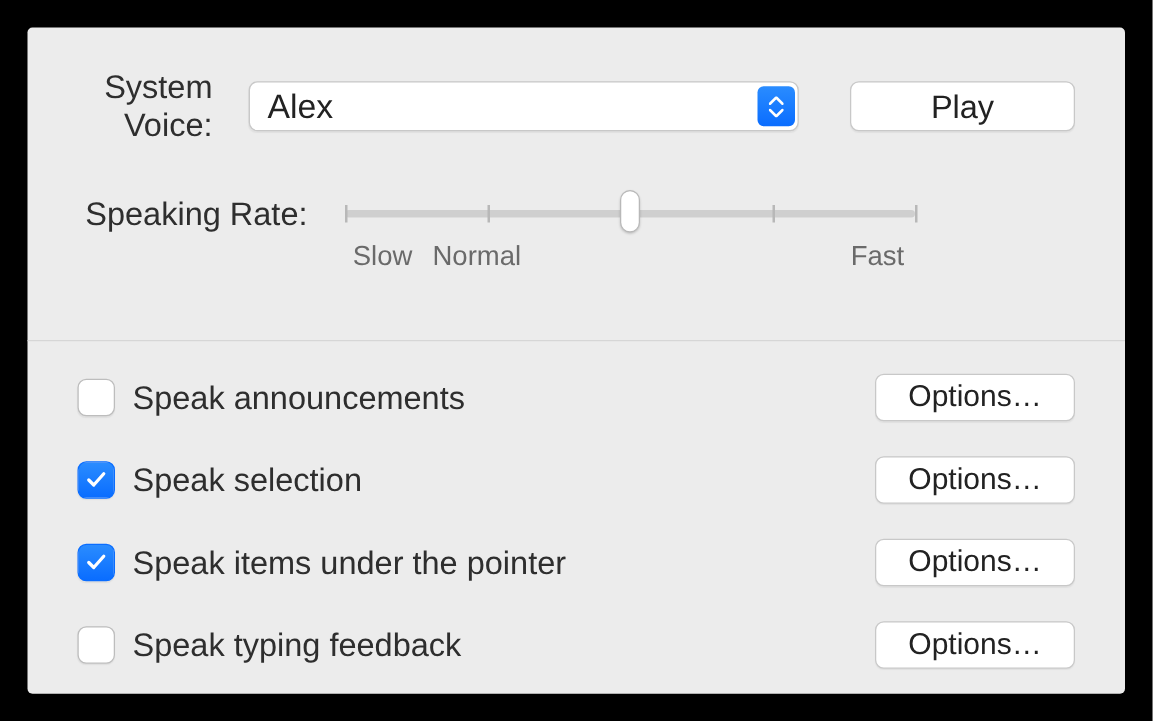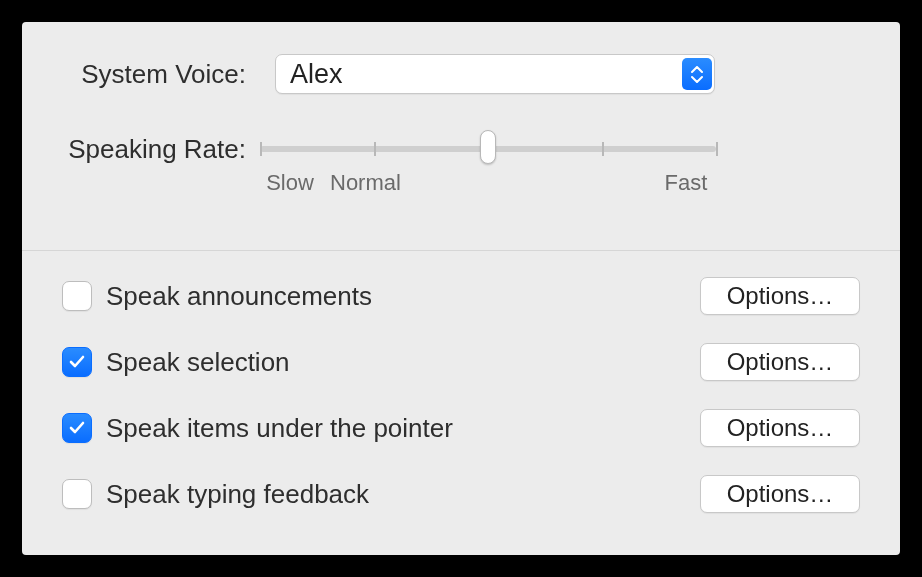--- a/index.html
+++ b/index.html
@@ -76,21 +76,21 @@
     display: flex;
     align-items: center;
     justify-content: center;
     box-shadow: 0 1px 1px rgba(0,0,0,0.05);
     margin-left: 12px;
   }
   .row-rate {
     display: flex;
     align-items: flex-start;
     margin-top: 40px;
-    gap: 4px;
+    gap: 20px;
   }
   .label-rate {
     font-size: 26px;
     color: #2e2e2e;
     text-align: right;
     width: 184px;
     padding-top: 0;
   }
   .slider-wrap {
     flex: 0 0 476px;
@@ -196,20 +196,23 @@
       <div class="popup-button">
         <span class="value">Alex</span>
         <span class="popup-arrows">
           <svg width="12" height="8" viewBox="0 0 12 8">
               <path d="M1 6 L6 1 L11 6" stroke="#fff" stroke-width="2" fill="none" stroke-linecap="round" stroke-linejoin="round"></path>
             </svg>
           <svg width="12" height="8" viewBox="0 0 12 8">
               <path d="M1 2 L6 7 L11 2" stroke="#fff" stroke-width="2" fill="none" stroke-linecap="round" stroke-linejoin="round"></path>
             </svg>
         </span>
+      </div>
+      <div class="play-button">
+        <span>Play</span>
       </div>
     </div>
 
     <div class="row-rate">
       <div class="label-rate">Speaking Rate:</div>
       <div class="slider-wrap">
         <div class="slider-track">
           <div class="tick" style="left:0%"></div>
           <div class="tick" style="left:25%"></div>
           <div class="tick" style="left:50%"></div>

